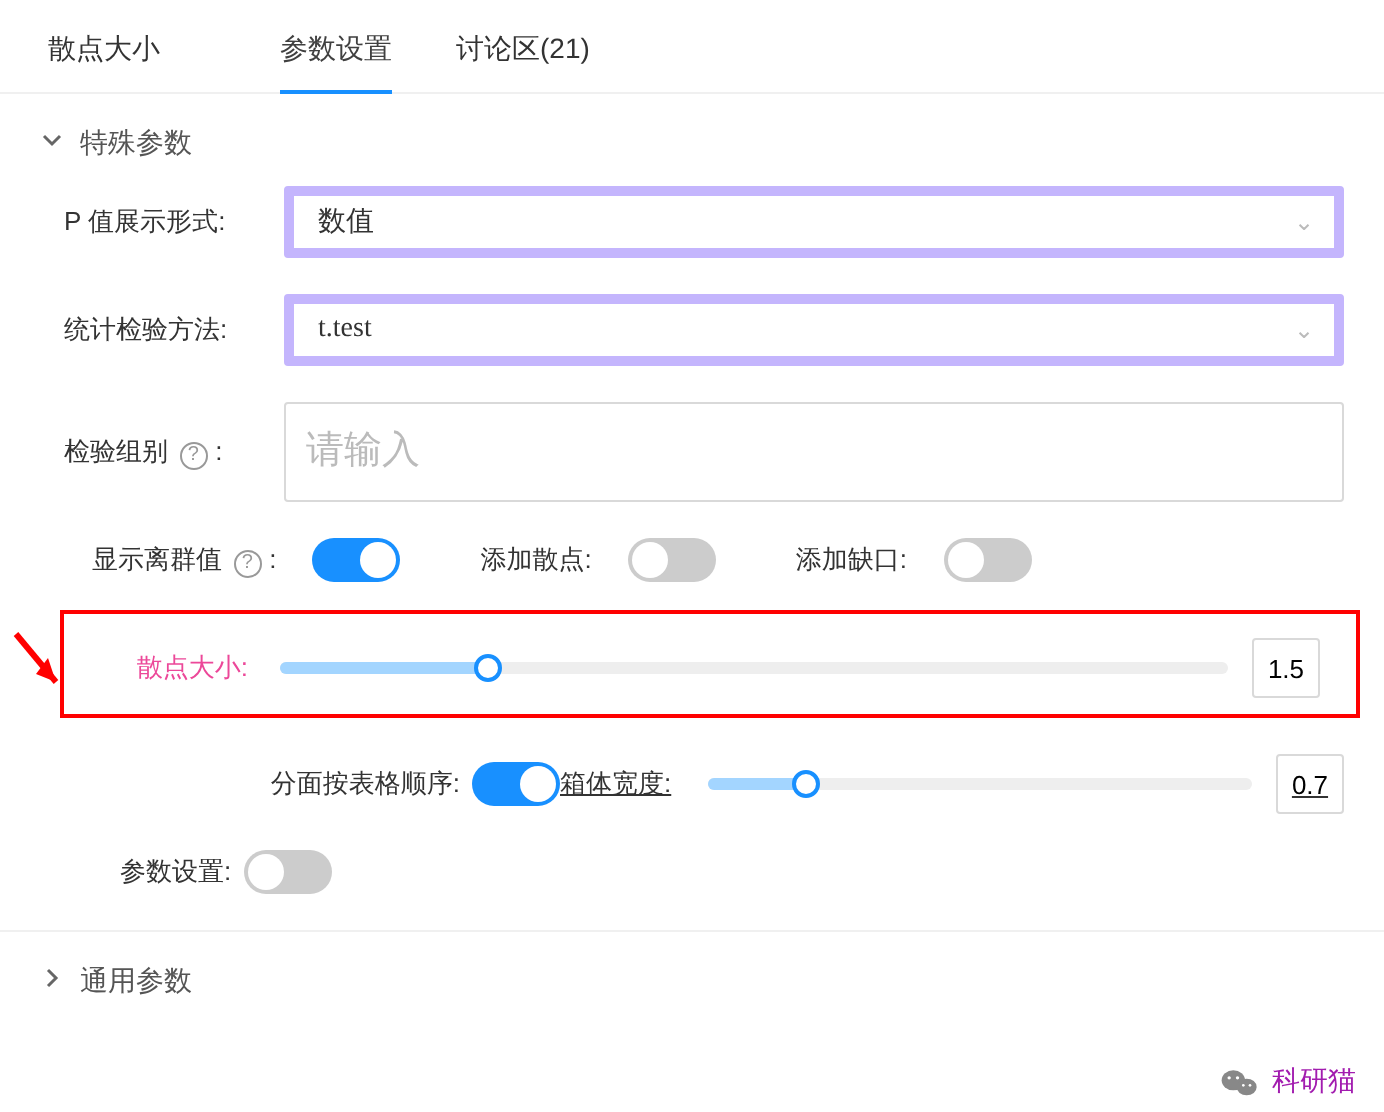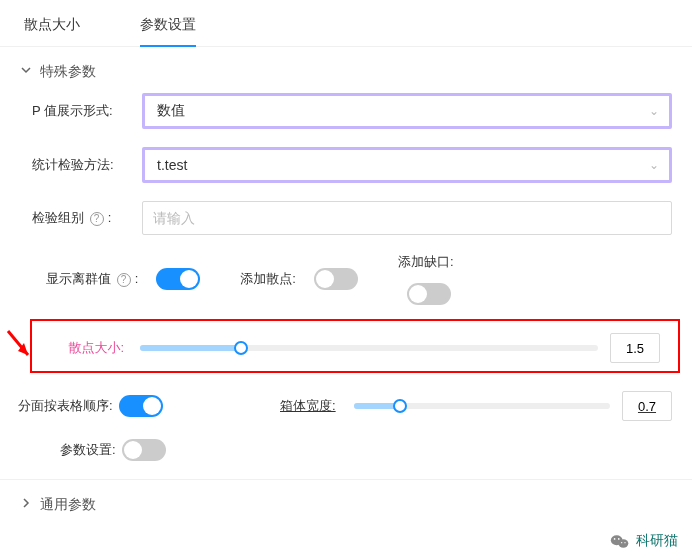--- a/index.html
+++ b/index.html
@@ -8,56 +8,57 @@
 .tabs { display: flex; padding: 16px 24px 0; gap: 32px; border-bottom: 1px solid #f0f0f0; }
 .tab { padding: 0 0 12px 0; cursor: pointer; color: #333; position: relative; }
 .tab.active { color: #404040; margin-left: 28px; }
 .tab.active::after { content: ""; position: absolute; bottom: -1px; left: 0; right: 0; height: 2px; background: #1890ff; }
 .section-header { display: flex; align-items: flex-start; padding: 16px 20px 12px; cursor: pointer; color: #555; }
 .section-header .chev { margin-right: 8px; color: #666; }
 .form-area { padding: 0 20px 0 32px; }
 .row { display: flex; align-items: center; margin-bottom: 18px; }
 .label { width: 110px; text-align: left; padding-right: 6px; color: #333; font-size: 13px; }
 .colon { margin-right: 6px; }
-.select { flex: 1; height: 36px; border: 3px solid #c4b5fd; border-radius: 2px; display: flex; align-items: center; padding: 0 12px; color: #333; position: relative; cursor: pointer; background: #fff; }
+.select { flex: 1; height: 36px; border: 5px solid #c4b5fd; border-radius: 2px; display: flex; align-items: center; padding: 0 12px; color: #333; position: relative; cursor: pointer; background: #fff; font-family: Liberation Serif, serif; }
 .select .caret { position: absolute; right: 10px; color: #bbb; font-size: 12px; }
-.input { flex: 1; height: 34px; border: 1px solid #d9d9d9; border-radius: 2px; padding: 0 10px; font-size: 14px; outline: none; }
+.input { flex: 1; height: 50px; border: 1px solid #d9d9d9; border-radius: 2px; padding: 0 10px; font-size: 19px; outline: none; }
 .input::placeholder { color: #bbb; }
 .toggle-row { display: flex; align-items: center; margin-bottom: 14px; flex-wrap: nowrap; padding-left: 14px; }
 .toggle-item { display: flex; align-items: center; margin-right: 40px; gap: 12px; }
-.toggle-item.last { margin-right: 0; flex-direction: column; }
+.toggle-item.last { margin-right: 0; }
 .toggle-label { margin-right: 6px; font-size: 13px; color: #333; }
 .help { display: inline-flex; width: 14px; height: 14px; border: 1px solid #999; border-radius: 50%; font-size: 10px; color: #999; align-items: center; justify-content: center; margin-left: 2px; margin-right: 4px; }
 .switch { width: 44px; height: 22px; border-radius: 11px; background: #ccc; position: relative; cursor: pointer; }
 .switch::after { content: ""; position: absolute; width: 18px; height: 18px; border-radius: 50%; background: #fff; top: 2px; left: 2px; transition: left 0.2s; }
 .switch.on { background: #1890ff; }
 .switch.on::after { left: 24px; }
 .highlight-box { border: 2px solid #ff0000; padding: 12px 18px 8px 8px; margin: 0 12px 18px 30px; display: flex; align-items: center; position: relative; }
 .slider-row { display: flex; align-items: center; width: 100%; }
 .slider-label { min-width: 88px; text-align: right; padding-right: 4px; font-size: 13px; color: #ec4899; }
 .slider { flex: 1; height: 6px; background: #eee; border-radius: 3px; position: relative; margin: 0 12px; }
 .slider-fill { position: absolute; left: 0; top: 0; bottom: 0; background: #a3d5ff; border-radius: 3px; }
 .slider-thumb { position: absolute; top: 50%; width: 14px; height: 14px; border-radius: 50%; background: #fff; border: 2px solid #1890ff; transform: translate(-50%, -50%); }
-.num-input { width: 50px; height: 30px; border: 1px solid #d9d9d9; border-radius: 2px; text-align: center; font-size: 13px; }
+.num-input { width: 34px; height: 30px; border: 1px solid #d9d9d9; border-radius: 2px; text-align: center; font-size: 13px; }
 .arrow { position: absolute; left: -28px; top: 8px; }
 .dual-row { display: flex; align-items: center; margin-bottom: 18px; padding-left: 0; }
-.dual-left { display: flex; align-items: center; width: 248px; }
+.dual-left { display: flex; align-items: center; width: 248px; justify-content: flex-end; }
 .dual-right { display: flex; align-items: center; flex: 1; text-decoration: underline; }
 .dual-right .slider { flex: 1; }
-.footer-sig { position: absolute; bottom: 6px; right: 14px; display: flex; align-items: flex-end; color: #0f766e; font-size: 14px; }
+.footer-sig { position: absolute; bottom: 6px; right: 14px; display: flex; align-items: flex-end; color: #a21caf; font-size: 14px; }
 .wx-icon { width: 20px; height: 18px; margin-right: 6px; display: inline-flex; align-items: center; }
 .wx-icon svg { width: 20px; height: 18px; }
 </style>
 </head>
 <body>
 
 <div class="container">
   <div class="tabs">
     <div class="tab">散点大小</div>
     <div class="tab active">参数设置</div>
+    <div class="tab">讨论区(21)</div>
   </div>
 
   <div class="section-header">
     <span class="chev">
       <svg width="12" height="12" viewBox="0 0 12 12">
           <path d="M2 4 L6 8 L10 4" stroke="#666" stroke-width="1.5" fill="none"></path>
         </svg>
     </span>
     <span>特殊参数</span>
   </div>

